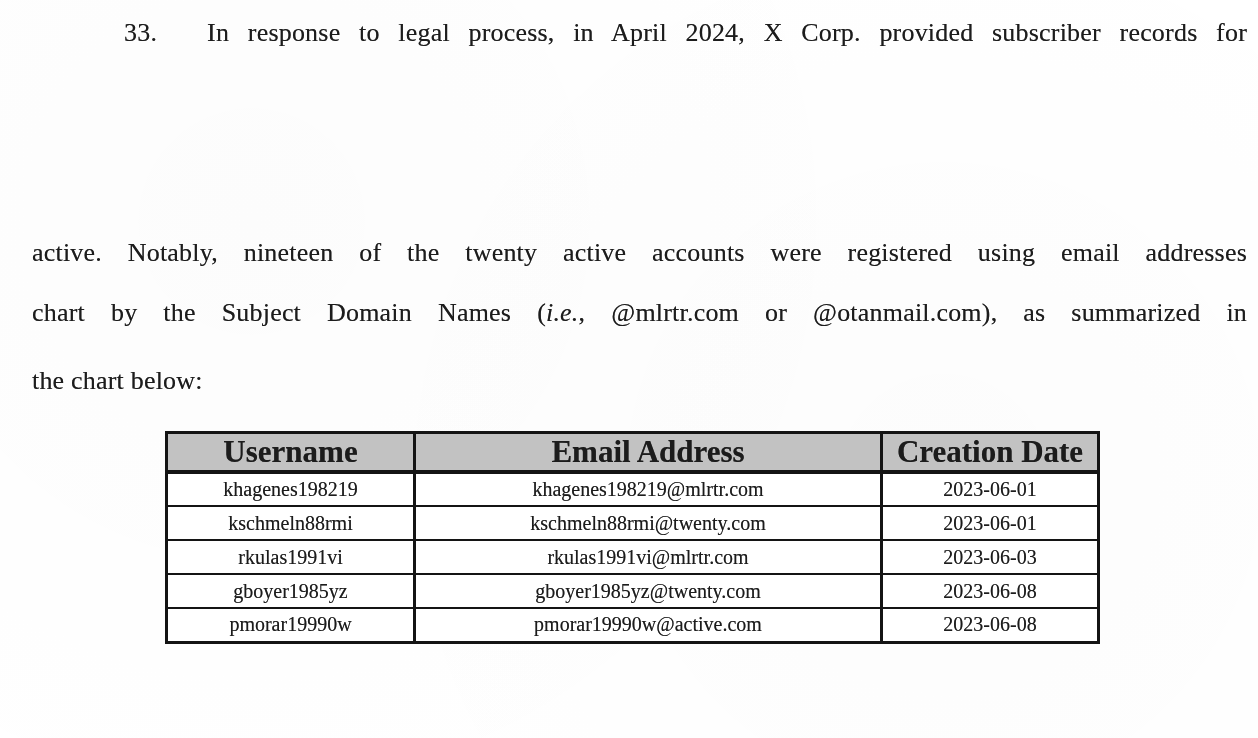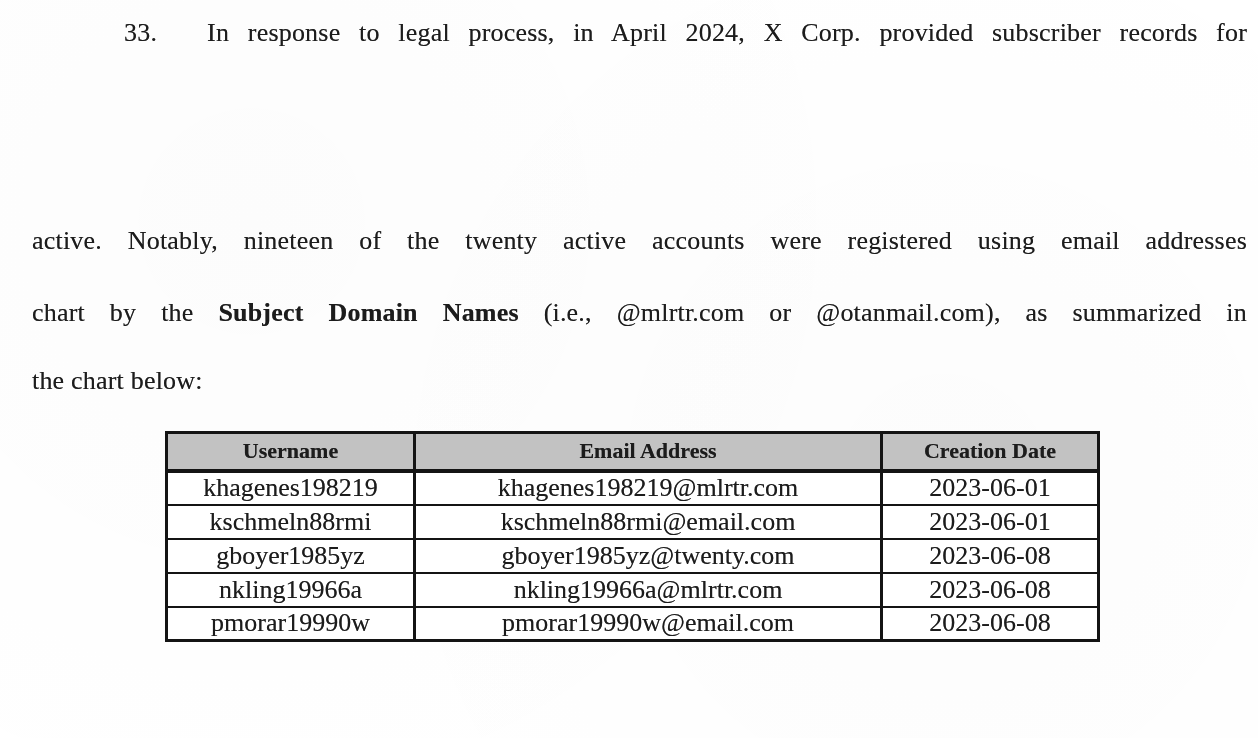--- a/index.html
+++ b/index.html
@@ -30,26 +30,26 @@
     font-size: 26px;
     line-height: 34px;
     text-align: justify;
     text-align-last: justify;
     letter-spacing: 0.2px;
     text-shadow: 0 0 0.6px rgba(20,20,20,0.55);
   }
   .l1 { top: 16px; }
   .l2 { top: 84px; }
   .l3 { top: 151px; }
-  .l4 { top: 224px; }
+  .l4 { top: 236px; }
   .l5 { top: 296px; }
   .l6 { top: 364px; text-align: center; text-align-last: left; }
   .para-number { margin-left: 92px; margin-right: 50px; }
-  .bold { font-weight: bold; }
-  .italic { }
+  .bold { font-weight: normal; }
+  .italic { font-style: italic; }
   table.doc-table {
     position: absolute;
     left: 165px; top: 431px;
     width: 932px;
     border-collapse: collapse;
     table-layout: fixed;
     border: 3px solid var(--table-border);
   }
   .doc-table col.c-username { width: 248px; }
   .doc-table col.c-email    { width: 467px; }
@@ -61,26 +61,26 @@
     border-bottom: 2px solid var(--table-border);
     text-align: center;
     vertical-align: middle;
     white-space: nowrap;
     overflow: hidden;
     text-shadow: 0 0 0.6px rgba(20,20,20,0.55);
   }
   .doc-table th {
     background: var(--header-bg);
     font-weight: bold;
-    font-size: 22px;
+    font-size: 31px;
     height: 38px;
     border-bottom: 4px solid var(--table-border);
   }
   .doc-table td {
-    font-size: 26px;
+    font-size: 20px;
     height: 34px;
     background: #fff;
   }
 </style>
 </head>
 <body>
 
 <div class="doc">
 
   <div class="line l1">
@@ -115,34 +115,34 @@
       </tr>
     </thead>
     <tbody>
       <tr>
         <td>khagenes198219</td>
         <td>khagenes198219@mlrtr.com</td>
         <td>2023-06-01</td>
       </tr>
       <tr>
         <td>kschmeln88rmi</td>
-        <td>kschmeln88rmi@email.com</td>
+        <td>kschmeln88rmi@twenty.com</td>
         <td>2023-06-01</td>
+      </tr>
+      <tr>
+        <td>rkulas1991vi</td>
+        <td>rkulas1991vi@mlrtr.com</td>
+        <td>2023-06-03</td>
       </tr>
       <tr>
         <td>gboyer1985yz</td>
         <td>gboyer1985yz@twenty.com</td>
         <td>2023-06-08</td>
       </tr>
       <tr>
-        <td>nkling19966a</td>
-        <td>nkling19966a@mlrtr.com</td>
-        <td>2023-06-08</td>
-      </tr>
-      <tr>
         <td>pmorar19990w</td>
-        <td>pmorar19990w@email.com</td>
+        <td>pmorar19990w@active.com</td>
         <td>2023-06-08</td>
       </tr>
     </tbody>
   </table>
 
 </div>
 
 </body></html>

